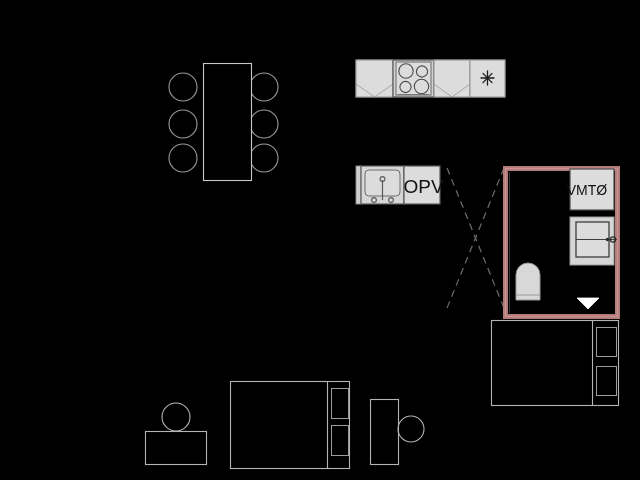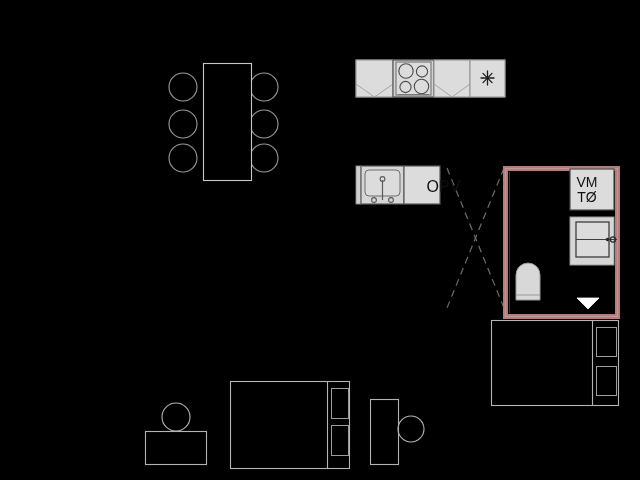--- a/index.html
+++ b/index.html
@@ -33,31 +33,30 @@
     pointer-events: none;
   }
   #opv-label {
     left: 405px;
     top: 172px;
     width: 37px;
     height: 30px;
     display: flex;
     align-items: center;
     justify-content: center;
-    font-size: 16px;
+    font-size: 19px;
     letter-spacing: 0px;
-    padding-left: 20px;
   }
   #vmto-label {
     left: 571px;
     top: 170px;
     width: 32px;
     height: 40px;
     display: flex;
-    flex-direction: column;
+    flex-direction: row;
     align-items: center;
     justify-content: center;
     font-size: 14px;
   }
   #vmto-label span { display: block; }
 </style>
 </head>
 <body>
 
 <div id="plan">

